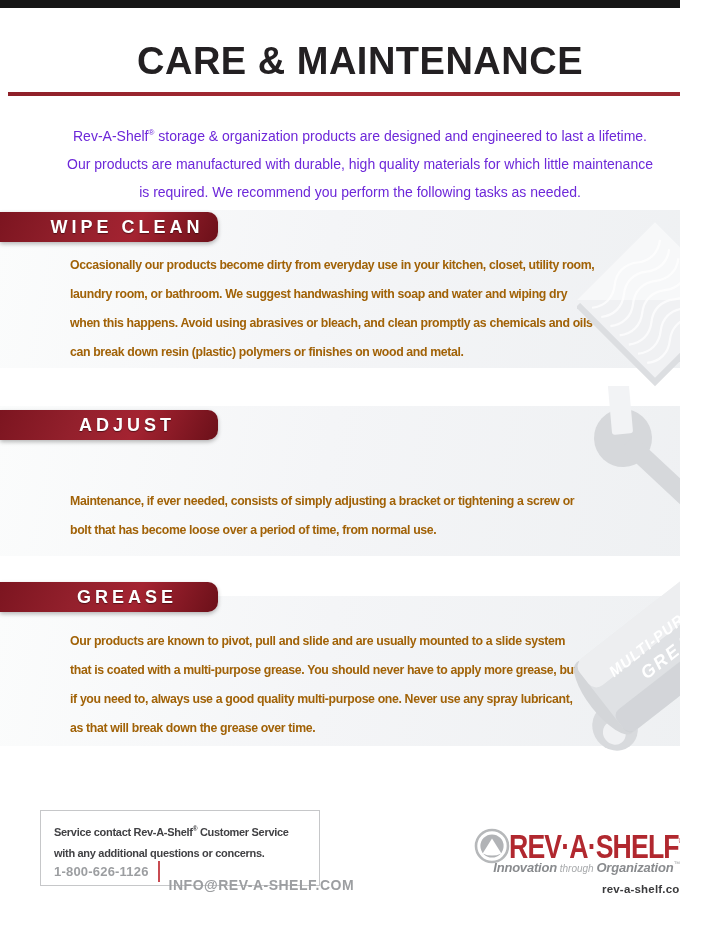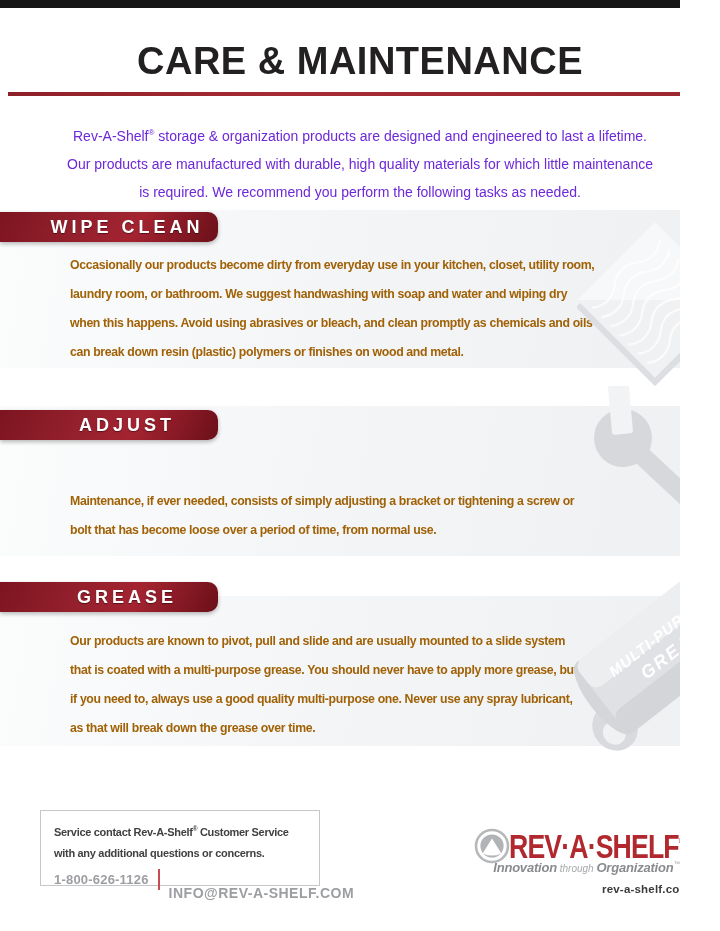--- a/index.html
+++ b/index.html
@@ -34,21 +34,21 @@
   #body3{top:627px;}
   .icon-svg{position:absolute;}
   #cloth-svg{left:577px;top:213px;width:143px;height:175px;}
   #wrench-svg{left:553px;top:386px;width:167px;height:170px;}
   #grease-svg{left:565px;top:573px;width:155px;height:178px;}
   .contact-box{position:absolute;left:40px;top:810px;width:278px;height:74px;
                border:1px solid #c6c7c9;background:#ffffff;}
   .contact-text{position:absolute;left:13px;top:7px;font-size:11px;font-weight:bold;
                 color:#414144;line-height:21px;letter-spacing:-.3px;white-space:nowrap;}
   .contact-text sup{font-size:6.5px;}
-  .contact-row{position:absolute;left:13px;top:56px;height:24px;display:flex;align-items:center;}
+  .contact-row{position:absolute;left:13px;top:48px;height:24px;display:flex;align-items:center;}
   .phone{font-size:13px;font-weight:bold;color:#9c9ea1;letter-spacing:.2px;white-space:nowrap;}
   .contact-divider{width:2px;height:21px;background:#c84b52;margin:0 9px;}
   .email{font-size:14px;font-weight:bold;color:#9c9ea1;letter-spacing:.5px;white-space:nowrap;margin-top:28px;}
   .logo-mark{position:absolute;left:473px;top:827px;width:38px;height:38px;}
   .wordmark{position:absolute;left:509px;top:829px;font-size:31px;font-weight:bold;
             color:#b1282f;letter-spacing:-1px;white-space:nowrap;
             transform:scale(.86,1.05);transform-origin:left top;}
   .wordmark sup{font-size:9px;vertical-align:14px;letter-spacing:0;}
   .tagline{position:absolute;left:420px;top:858px;width:260px;text-align:right;
            white-space:nowrap;color:#898b8e;}

